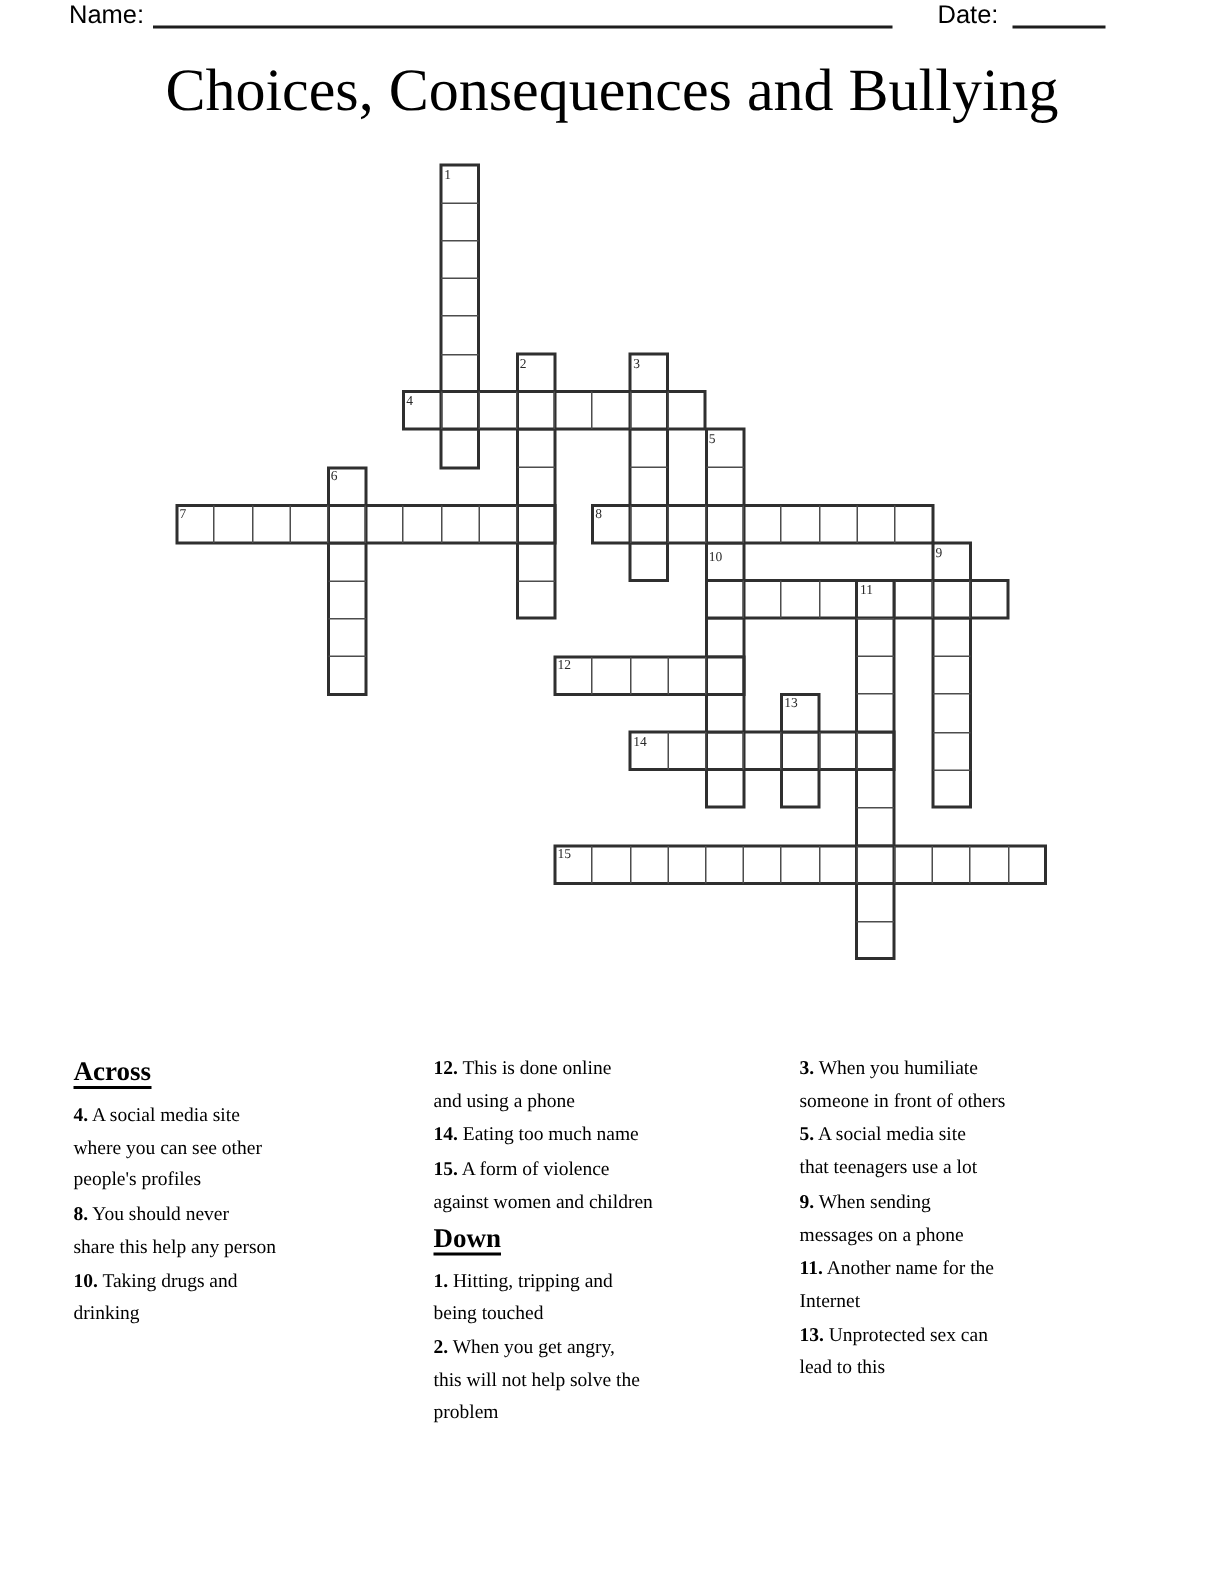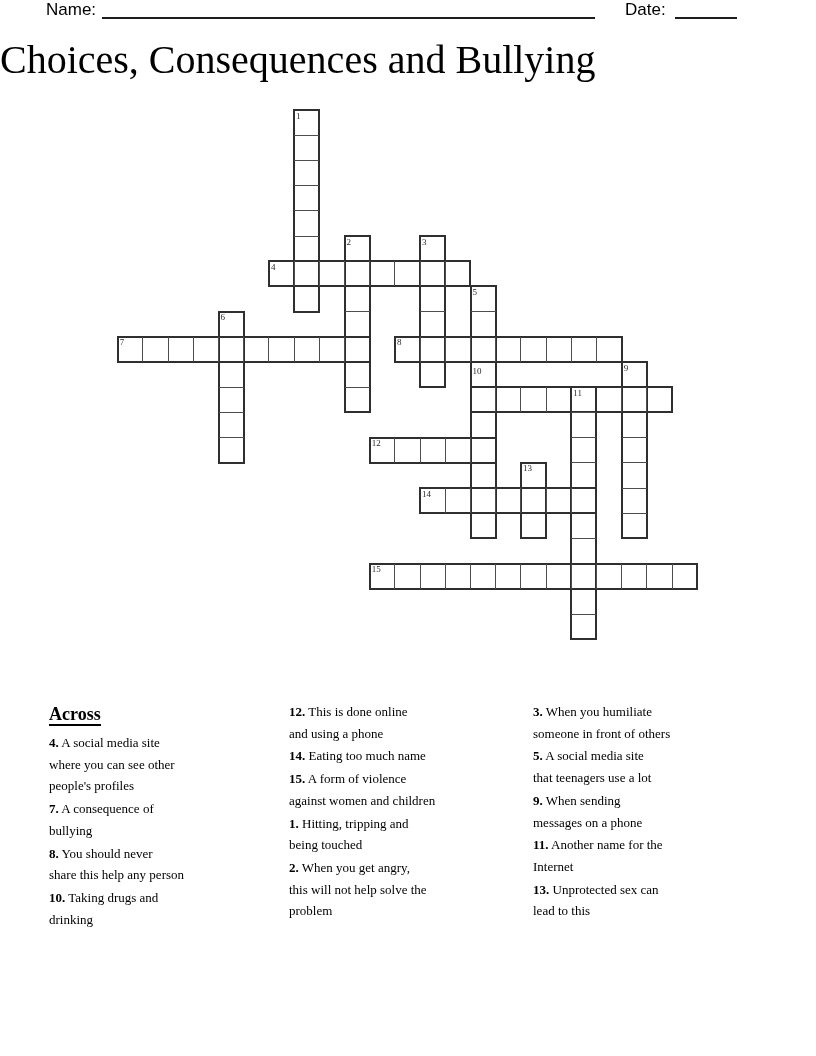--- a/index.html
+++ b/index.html
@@ -10,21 +10,21 @@
   
   .hdr-label {
     position:absolute; top:1px;
     font-family:"Liberation Sans", "DejaVu Sans", sans-serif;
     font-size:17px; line-height:18px; color:#000;
   }
   .fill-line { position:absolute; top:17px; height:2px; background:#1d1d1d; }
   
   #title {
     position:absolute; top:36px; left:0; width:100%;
-    text-align:left; font-size:40px; line-height:48px; font-weight:normal; margin:0;
+    text-align:center; font-size:40px; line-height:48px; font-weight:normal; margin:0;
     font-family:"Liberation Serif", "DejaVu Serif", serif;
   }
   
   #grid { position:absolute; left:0; top:0; width:816px; height:700px; }
   .word { position:absolute; box-sizing:border-box; border:2px solid #2f2f2f; background:transparent; }
   .divider { position:absolute; background:#4d4d4d; }
   .gcell { position:absolute; width:25.2px; height:25.2px; background:transparent; }
   .wnum {
     position:absolute; font-family:"Liberation Serif", "DejaVu Serif", serif;
     font-size:9px; line-height:9px; color:#2a2a2a;
@@ -298,28 +298,28 @@
       <div class="gcell" style="left: 621.7px; top: 563.6px;"></div>
       <div class="gcell" style="left: 646.9px; top: 563.6px;"></div>
       <div class="gcell" style="left: 672.1px; top: 563.6px;"></div>
       <span class="wnum" style="left: 371.7px; top: 565.1px;">15</span>
     </div>
 
   <div class="clues">
     <div class="clue-col" id="cluecol-0" style="left:49px;">
         <div class="clue-header"><span>Across</span></div>
         <p class="clue"><b>4.</b> <span>A social media site</span><br><span>where you can see other</span><br><span>people's profiles</span></p>
-        <p class="clue"><b>7.</b> <span>A consequence of</span><br><span>bullying</span></p>
         <p class="clue"><b>8.</b> <span>You should never</span><br><span>share this help any person</span></p>
         <p class="clue"><b>10.</b> <span>Taking drugs and</span><br><span>drinking</span></p>
       </div>
     <div class="clue-col" id="cluecol-1" style="left:289px;">
         <p class="clue"><b>12.</b> <span>This is done online</span><br><span>and using a phone</span></p>
         <p class="clue"><b>14.</b> <span>Eating too much name</span></p>
         <p class="clue"><b>15.</b> <span>A form of violence</span><br><span>against women and children</span></p>
+        <div class="clue-header"><span>Down</span></div>
         <p class="clue"><b>1.</b> <span>Hitting, tripping and</span><br><span>being touched</span></p>
         <p class="clue"><b>2.</b> <span>When you get angry,</span><br><span>this will not help solve the</span><br><span>problem</span></p>
       </div>
     <div class="clue-col" id="cluecol-2" style="left:533px;">
         <p class="clue"><b>3.</b> <span>When you humiliate</span><br><span>someone in front of others</span></p>
         <p class="clue"><b>5.</b> <span>A social media site</span><br><span>that teenagers use a lot</span></p>
         <p class="clue"><b>9.</b> <span>When sending</span><br><span>messages on a phone</span></p>
         <p class="clue"><b>11.</b> <span>Another name for the</span><br><span>Internet</span></p>
         <p class="clue"><b>13.</b> <span>Unprotected sex can</span><br><span>lead to this</span></p>
       </div>

